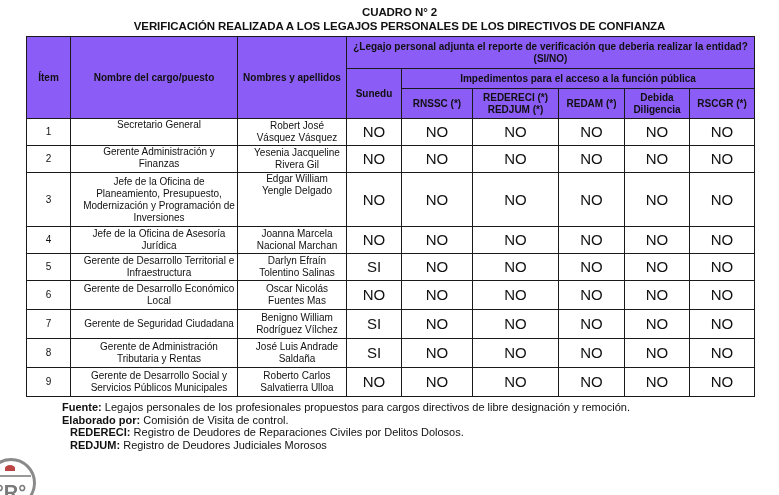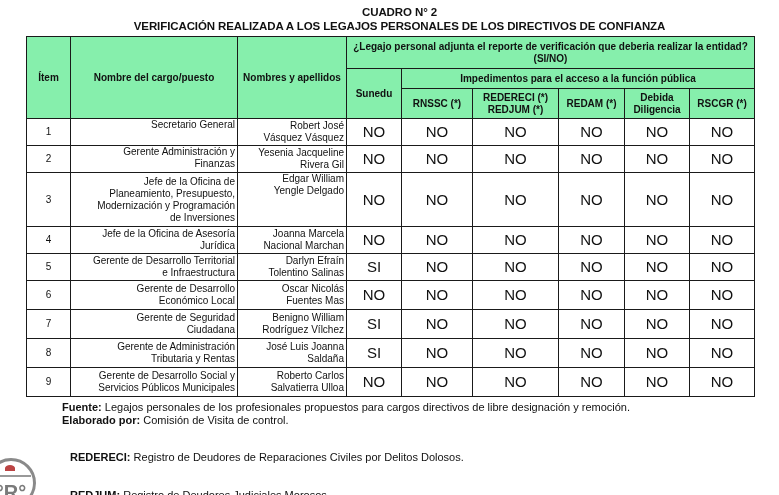--- a/index.html
+++ b/index.html
@@ -5,27 +5,27 @@
   html, body { margin: 0; padding: 0; background: #ffffff; }
   body { width: 779px; height: 495px; position: relative; overflow: hidden;
          font-family: "Liberation Sans", sans-serif; color: #111; }
   .title { position: absolute; left: 0; width: 779px; text-align: center;
            font-weight: bold; font-size: 11.5px; letter-spacing: -0.1px; }
   .t1 { top: 6px; left: 10px; }
   .t2 { top: 20px; left: 10px; }
   table { position: absolute; left: 26px; top: 36px; border-collapse: collapse;
           table-layout: fixed; font-size: 10px; }
   th, td { border: 1px solid #1a1a1a; padding: 0 2px; }
-  th { background: #86efac; font-weight: bold; text-align: center; font-size: 10px; line-height: 12px; }
+  th { background: #8b5cf6; font-weight: bold; text-align: center; font-size: 10px; line-height: 12px; }
   td { text-align: center; line-height: 12px; }
-  td.left { text-align: right; padding-left: 18px; }
+  td.left { text-align: center; padding-left: 12px; }
   td.val { font-size: 15px; }
   .notes { position: absolute; left: 62px; top: 401px; font-size: 11px; line-height: 12.6px; }
   .notes b { font-weight: bold; }
-  .ind { padding-left: 8px; margin-top: 25px; }
+  .ind { padding-left: 8px; }
   .logo { position: absolute; left: -14px; top: 458px; width: 50px; height: 50px;
           border: 3px solid #8a8a8a; border-radius: 50%; box-sizing: border-box;
           color: #7a7a7a; font-weight: bold; font-size: 20px; text-align: center; line-height: 62px; }
   .logo .band { position: absolute; left: 6px; top: 14px; width: 36px; height: 2px; background: #999; }
   .logo .mark { position: absolute; left: 16px; top: 4px; width: 10px; height: 6px;
                 border-radius: 50% 50% 0 0; background: #b44; }
 </style>
 </head>
 <body>
 
@@ -137,21 +137,21 @@
       <td class="val">SI</td>
       <td class="val">NO</td>
       <td class="val">NO</td>
       <td class="val">NO</td>
       <td class="val">NO</td>
       <td class="val">NO</td>
     </tr>
     <tr style="height:29px">
       <td>8</td>
       <td class="left">Gerente de Administración Tributaria y Rentas</td>
-      <td class="left">José Luis Joanna Saldaña</td>
+      <td class="left">José Luis Andrade Saldaña</td>
       <td class="val">SI</td>
       <td class="val">NO</td>
       <td class="val">NO</td>
       <td class="val">NO</td>
       <td class="val">NO</td>
       <td class="val">NO</td>
     </tr>
     <tr style="height:29px">
       <td>9</td>
       <td class="left">Gerente de Desarrollo Social y Servicios Públicos Municipales</td>

